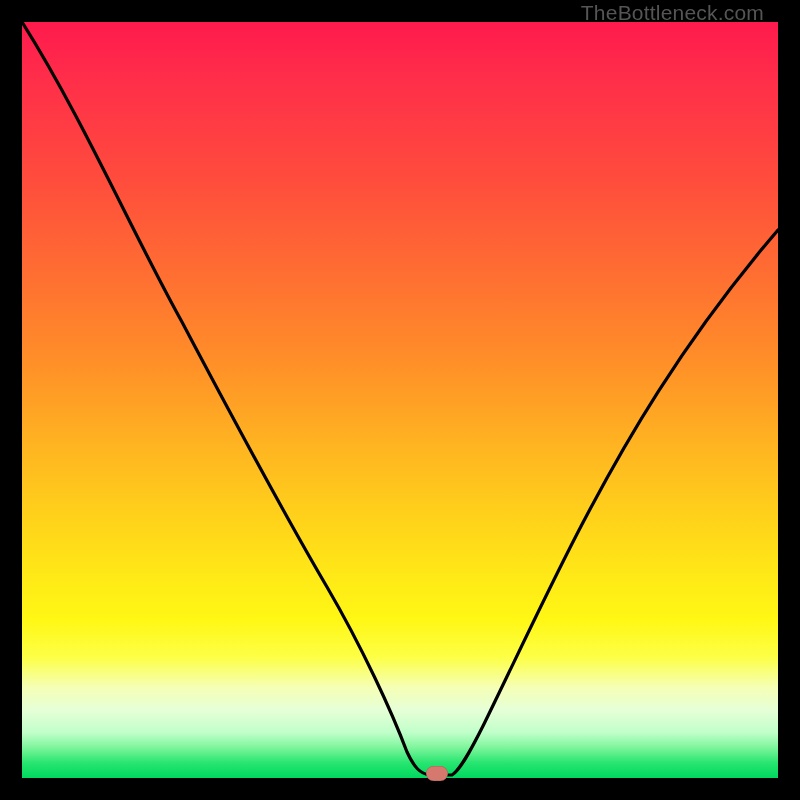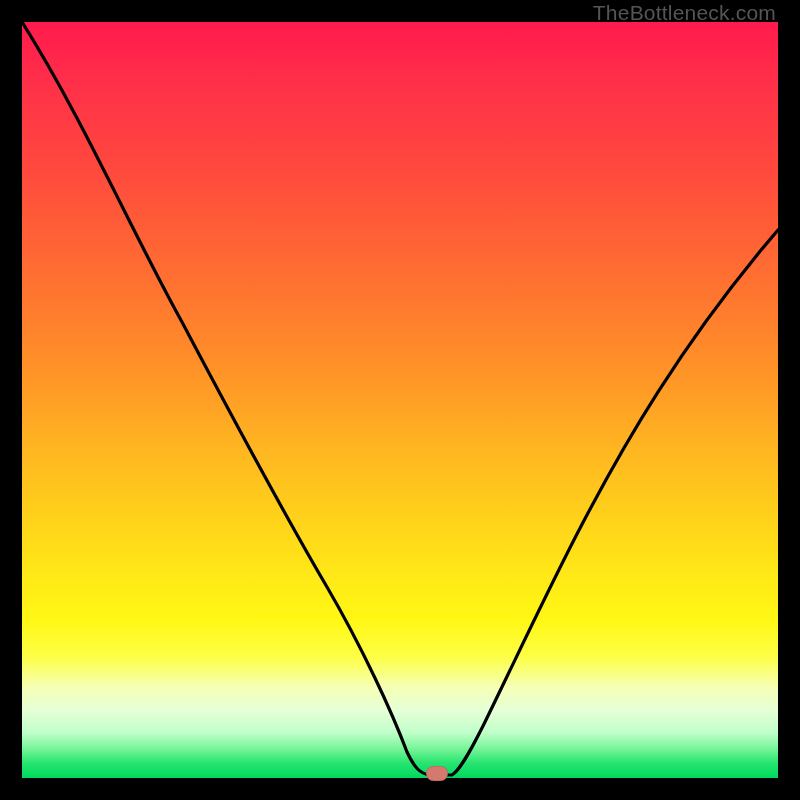--- a/index.html
+++ b/index.html
@@ -40,21 +40,21 @@
       #e6ffd7 91%,
       #c0ffc9 94%,
       #7df59b 96%,
       #27e570 98%,
       #00d85f 100%
     );
   }
   .watermark {
     position: absolute;
     top: 1px;
-    right: 24px;
+    right: 36px;
     color: #555;
     font-size: 21px;
     font-weight: 500;
     letter-spacing: 0.2px;
     user-select: none;
   }
   svg.curve {
     position: absolute;
     left: 0;
     top: 0;

